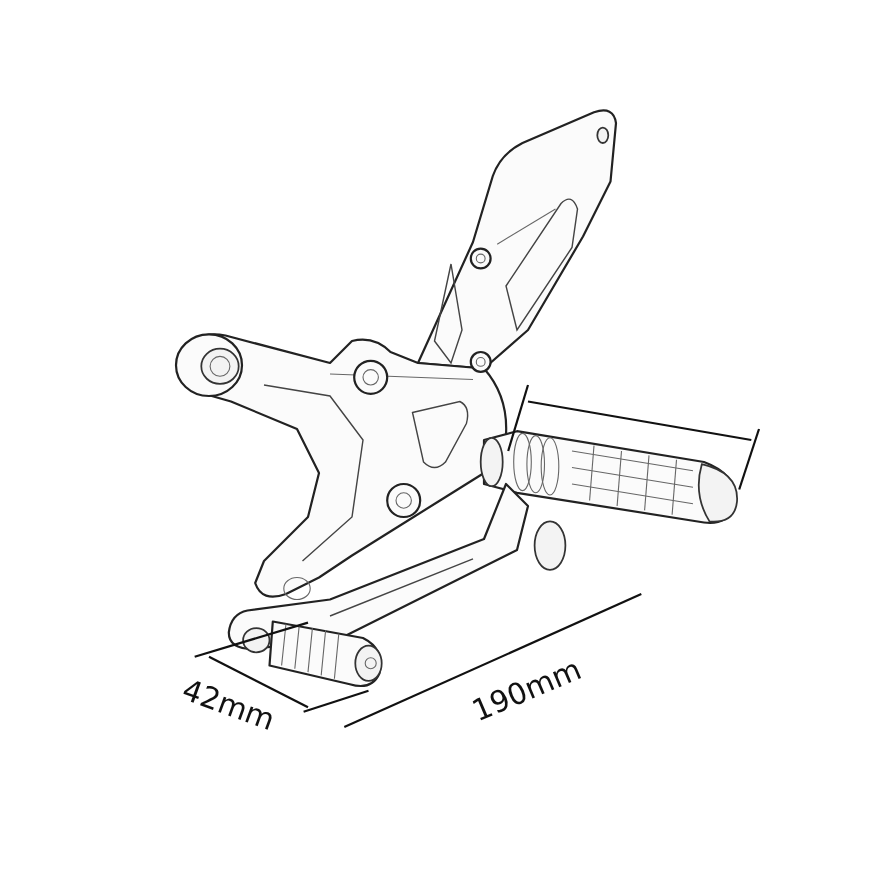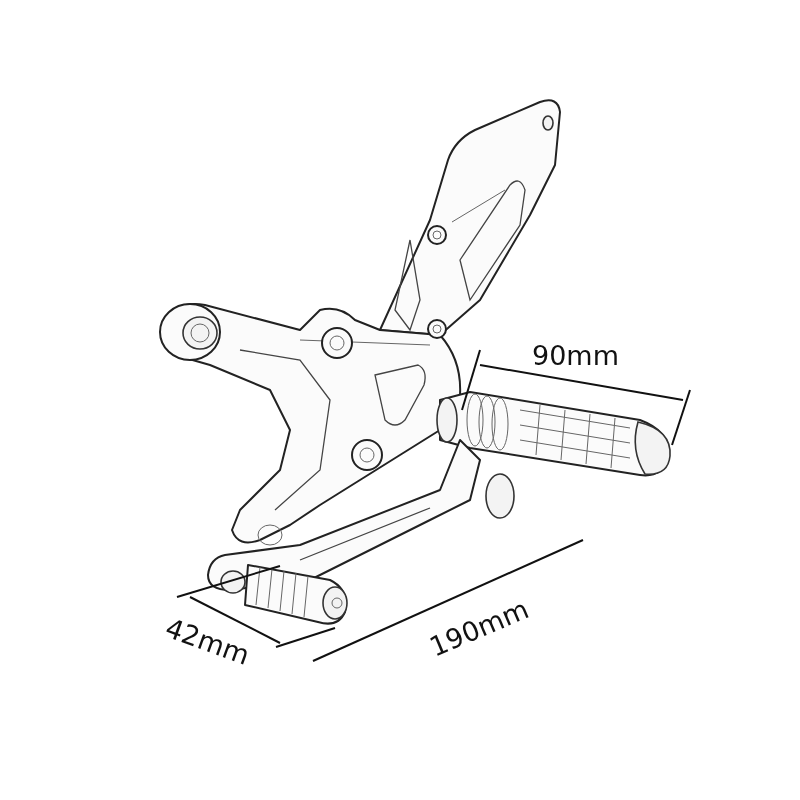--- a/index.html
+++ b/index.html
@@ -103,16 +103,15 @@
     <g>
       <line class="dim" x1="313" y1="661" x2="583" y2="540"></line>
     </g>
     <g>
       <line class="dim" x1="177" y1="597" x2="280" y2="566"></line>
       <line class="dim" x1="190" y1="597" x2="280" y2="643"></line>
       <line class="dim" x1="276" y1="647" x2="335" y2="628"></line>
     </g>
   </svg>
 
-  <div class="label" style="left:532px; top:340px; transform:rotate(0deg);">90mm</div>
   <div class="label" style="left:425px; top:634px; transform:rotate(-23deg);">190mm</div>
   <div class="label" style="left:172px; top:612px; transform:rotate(20deg);">42mm</div>
 </div>
 
 </body></html>

